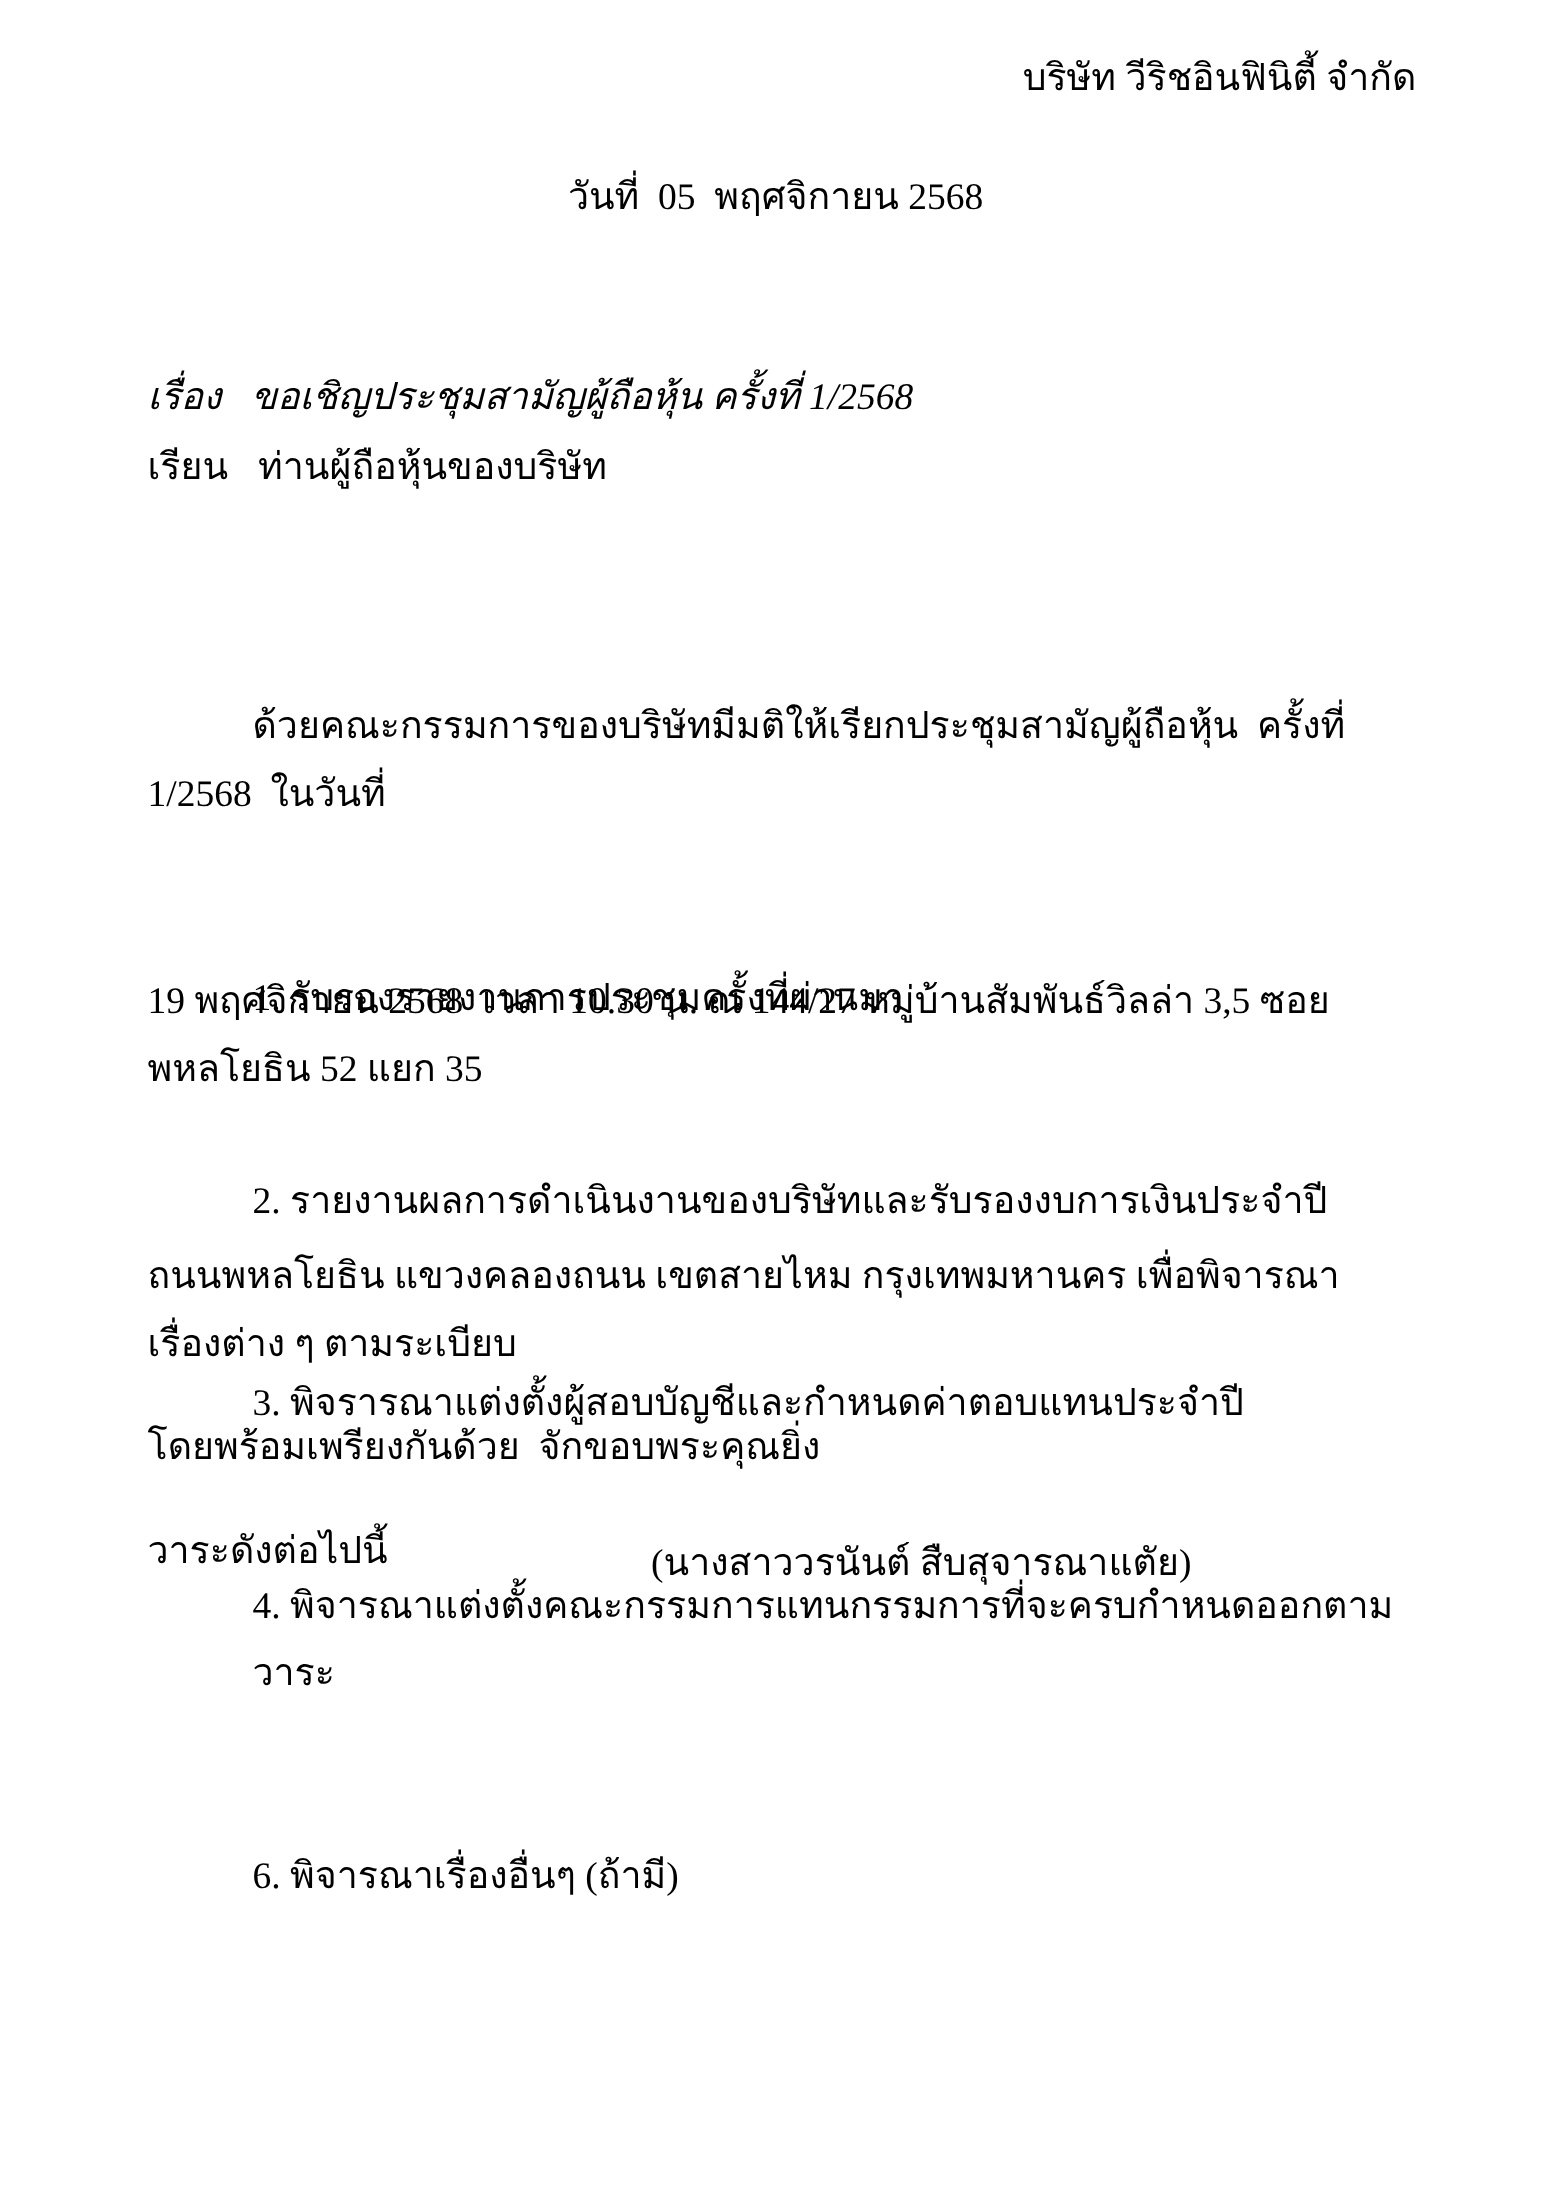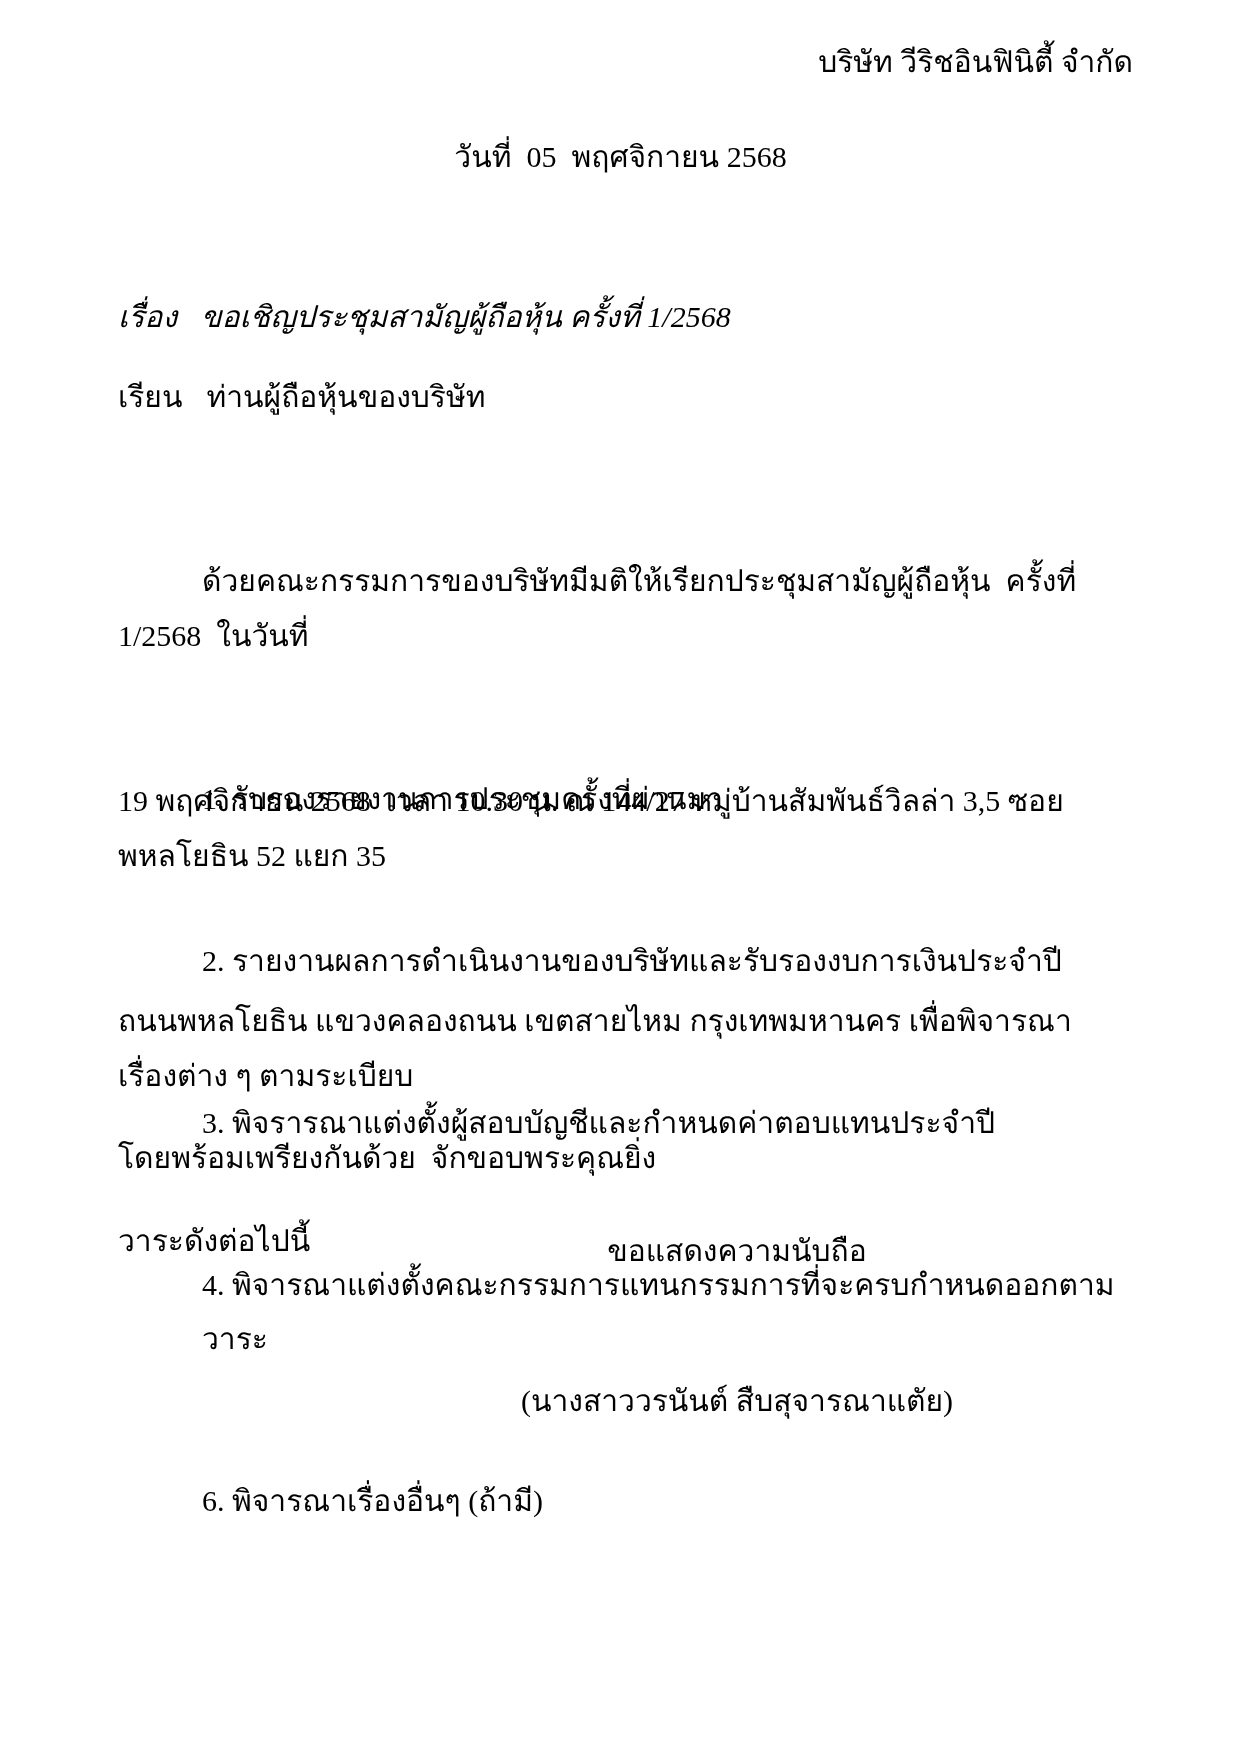--- a/index.html
+++ b/index.html
@@ -33,21 +33,21 @@
     right: 0;
     text-align: center;
   }
   .ref-row {
     position: absolute;
     left: 118px;
     display: flex;
     column-gap: 24px;
   }
   .subject-row { top: 293px; font-style: italic; }
-  .salutation-row { top: 349px; margin-top: 24px; }
+  .salutation-row { top: 349px; }
 
   .body-paragraph {
     position: absolute;
     top: 443px;
     left: 118px;
     width: 1008px;
     line-height: 55px;
   }
   .body-paragraph .line-first { text-indent: 84px; }
 
@@ -112,17 +112,16 @@
     <li>3. พิจรารณาแต่งตั้งผู้สอบบัญชีและกำหนดค่าตอบแทนประจำปี</li>
     <li>4. พิจารณาแต่งตั้งคณะกรรมการแทนกรรมการที่จะครบกำหนดออกตามวาระ</li>
     <li>6. พิจารณาเรื่องอื่นๆ (ถ้ามี)</li>
   </ul>
 
   <div class="closing-paragraph">
     <div>โดยพร้อมเพรียงกันด้วย  จักขอบพระคุณยิ่ง</div>
   </div>
 
   <div class="signature-block">
-    <div>ขอแสดงความนับถือ</div>
     <div>(นางสาววรนันต์ สืบสุจารณาแตัย)</div>
   </div>
 
 </div>
 
 </body></html>

